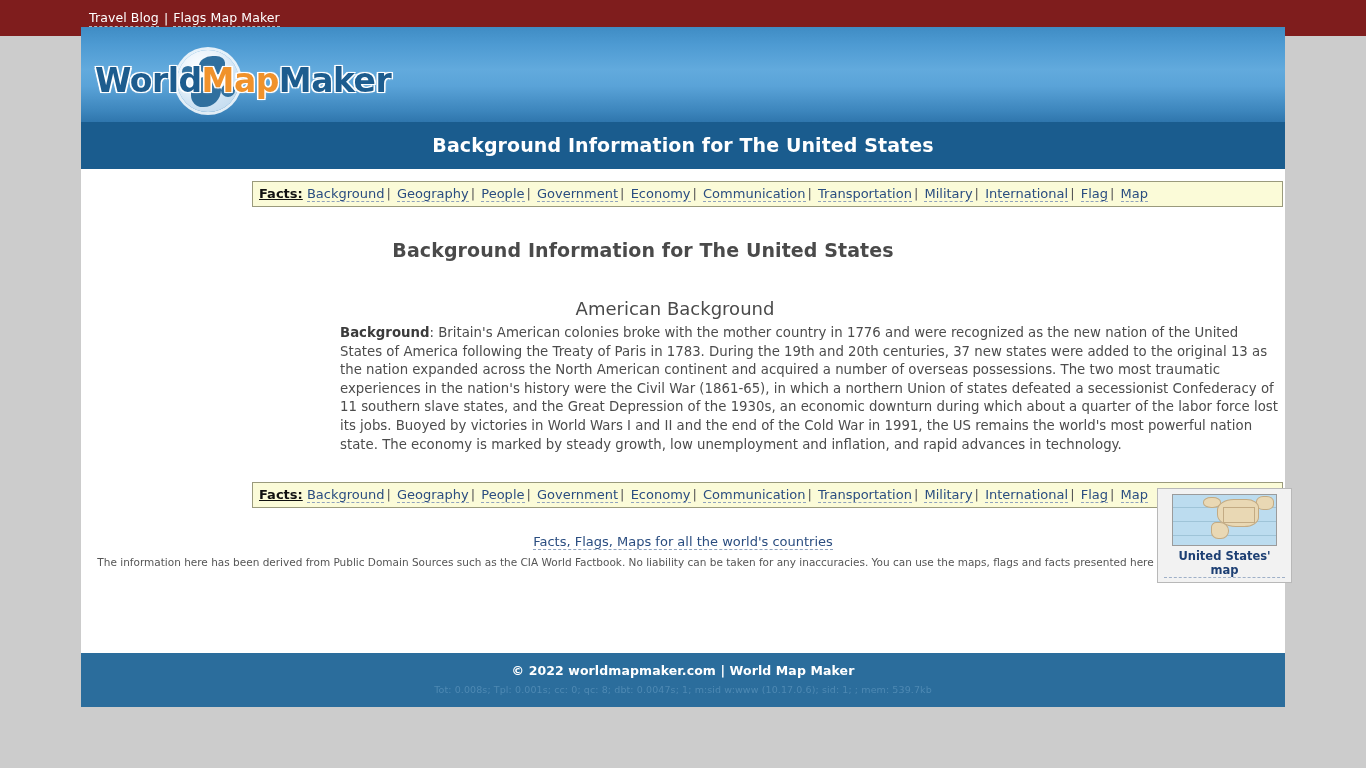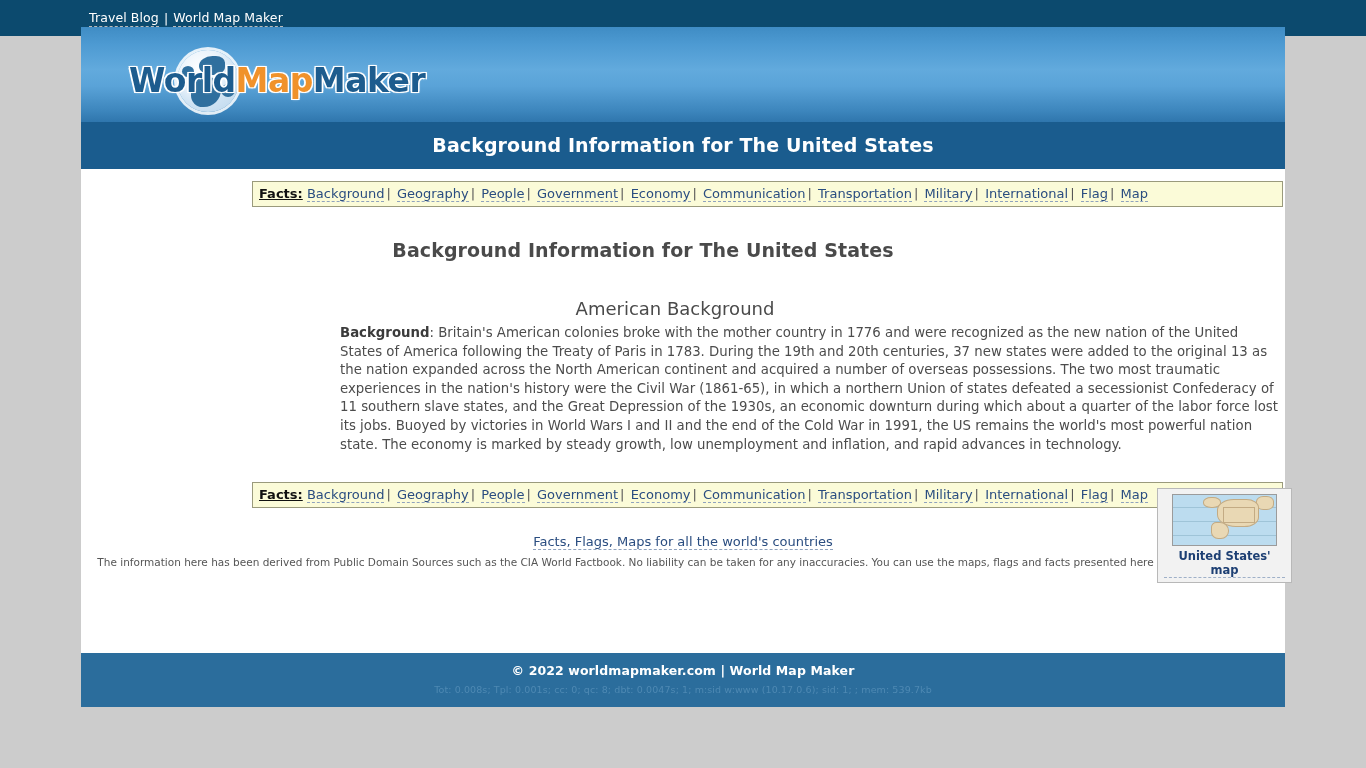--- a/index.html
+++ b/index.html
@@ -8,21 +8,21 @@
     background: #cccccc;
     width: 1366px;
     height: 768px;
     overflow: hidden;
     font-family: "DejaVu Sans", "Liberation Sans", sans-serif;
   }
 
   
   .topbar {
     height: 36px;
-    background: #0c4a6e;
+    background: #7f1d1d;
     color: #ffffff;
     font-size: 12.5px;
     display: flex;
     align-items: center;
     padding-left: 89px;
     box-sizing: border-box;
     letter-spacing: .1px;
   }
   .topbar a {
     color: #ffffff;
@@ -79,21 +79,20 @@
   .globe .l4 { left: 44px; top: 34px; width: 14px; height: 13px; border-radius: 50%; }
   .logo-text {
     position: absolute;
     left: 0;
     top: 8px;
     font-size: 33px;
     font-weight: bold;
     letter-spacing: -.5px;
     white-space: nowrap;
     z-index: 3;
-    margin-left: 34px;
   }
   .logo-text span {
     text-shadow:
       -1.4px -1.4px 0 #fff, 1.4px -1.4px 0 #fff,
       -1.4px 1.4px 0 #fff,  1.4px 1.4px 0 #fff,
       0 0 3px #fff;
   }
   .lt-blue { color: #1d5c8e; }
   .lt-orange { color: #f0922b; }
 
@@ -276,21 +275,21 @@
     margin-top: 6px;
     letter-spacing: .1px;
   }
 </style>
 </head>
 <body>
 
 <div class="topbar">
   <a href="#">Travel Blog</a>
   <span class="sep">|</span>
-  <a href="#">World Map Maker</a>
+  <a href="#">Flags Map Maker</a>
 </div>
 
 <div class="page">
 
   <div class="banner">
     <div class="logo">
       <div class="globe">
         <div class="land l1"></div>
         <div class="land l2"></div>
         <div class="land l3"></div>

